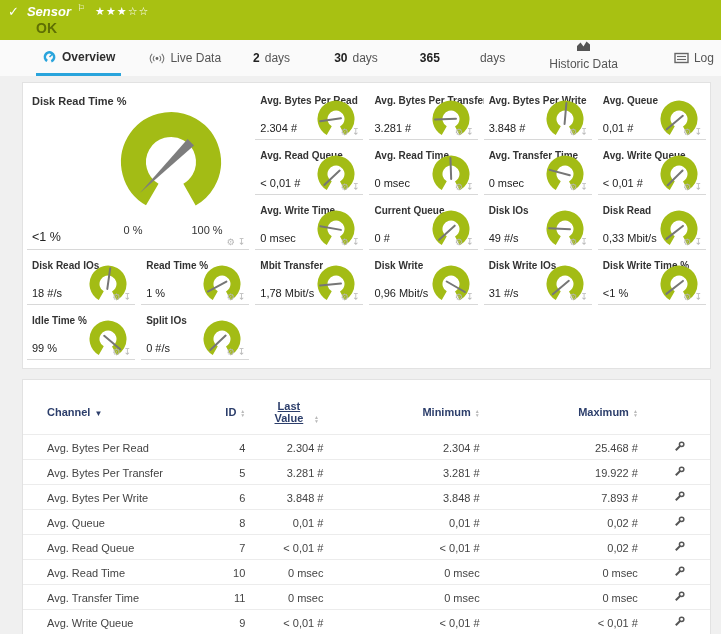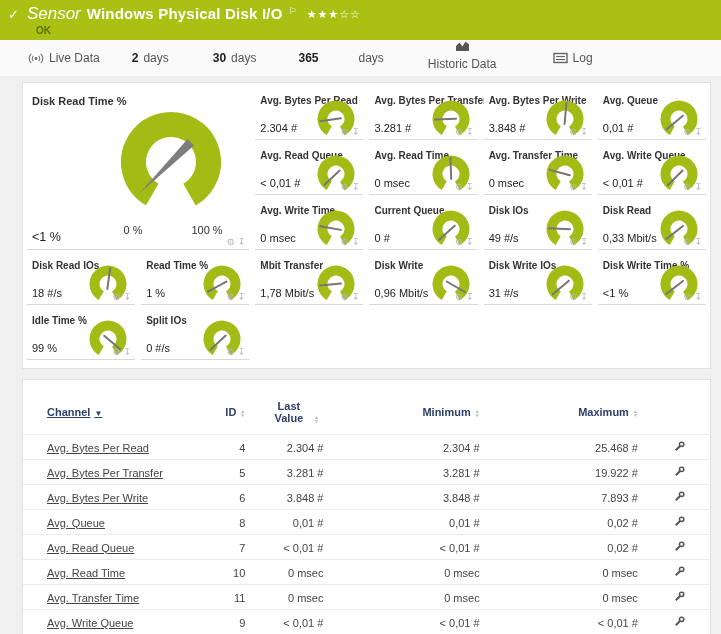--- a/index.html
+++ b/index.html
@@ -8,25 +8,25 @@
     font-family: "Liberation Sans", "DejaVu Sans", sans-serif;
     background:#f0f0f0; color:#333;
   }
   
   .sensor-header {
     height:40px; background:#a8c112; color:#fff;
     padding:4px 10px 0 8px; position:relative;
   }
   .hdr-row { display:flex; align-items:baseline; gap:6px; }
   .check { font-size:13px; font-weight:bold; margin-right:2px; }
-  .kind { font-style:italic; font-size:17px; font-weight:400; }
+  .kind { font-style:italic; font-size:13px; font-weight:700; }
   .sensor-title { font-size:15px; font-weight:bold; letter-spacing:.2px; }
   .flag { font-size:9px; vertical-align:super; position:relative; top:-5px; }
   .stars { font-size:11px; letter-spacing:1px; margin-left:4px; position:relative; top:-1px; }
-  .status-ok { font-size:10px; font-weight:bold; color:#5f6f04; margin:1px 0 0 28px; }
+  .status-ok { font-size:14px; font-weight:bold; color:#5f6f04; margin:1px 0 0 28px; }
   
   .tabs { height:36px; background:#fafafa; display:flex; align-items:stretch; font-size:12px; color:#555; }
   .tab { display:flex; align-items:center; gap:5px; padding:0 6px; cursor:pointer; position:relative; white-space:nowrap; }
   .tab.active { border-bottom:3px solid #29a4dc; color:#2d2d2d; font-weight:bold; }
   .tab-num { font-weight:bold; color:#222; }
   .ticon { display:inline-block; }
   .t-overview { margin-left:36px; }
   .t-live { margin-left:22px; }
   .t-2d { margin-left:20px; }
   .t-30d { margin-left:32px; }
@@ -54,48 +54,54 @@
   .needle-big { fill:#7d7d7d; }
   .g-scale { position:absolute; top:133px; width:36px; text-align:center; font-size:11px; color:#333; }
   .scale-min { left:88px; }
   .scale-max { left:162px; }
   .big-value { font-size:12.5px; }
   .cell.big .g-title { font-size:11px; }
   
   .table-panel { margin:10px 10px 0 22px; background:#fff; border:1px solid #e2e2e2; padding-top:8px; }
   table { width:100%; border-collapse:collapse; font-size:11px; color:#444; table-layout:fixed; }
   th { color:#2c3e6b; font-weight:bold; font-size:11px; padding:12px 0 10px; vertical-align:middle; }
-  .col-channel { width:180px; text-align:left; padding-left:24px;text-decoration:underline; }
+  .col-channel { width:180px; text-align:left; padding-left:24px; }
   .col-id { width:50px; text-align:right; padding-right:8px; }
   .col-last { width:80px; text-align:right; padding-right:10px; }
   th.col-last { text-align:center; padding-right:0; }
   .col-min { width:158px; text-align:right; padding-right:12px; }
   .col-max { width:158px; text-align:right; padding-right:12px; }
   .col-actions { width:60px; text-align:center; }
   tbody tr { border-top:1px solid #ececec; height:25px; cursor:pointer; }
   td { padding-top:1px; }
   .sort-stack { display:inline-flex; flex-direction:column; vertical-align:middle; margin-left:4px; color:#b9b9b9; font-size:5px; line-height:4px; }
   .sorted-glyph { color:#2c3e6b; font-size:8px; margin-left:4px; }
   .wrench { display:inline-block; cursor:pointer; }
 </style>
 </head>
 <body>
 
 <header class="sensor-header">
   <div class="hdr-row">
     <span class="check">✓</span>
     <span class="kind">Sensor</span>
-    <span class="sensor-title">Windows Physical Disk I/O</span>
     <span class="flag">⚐</span>
     <span class="stars">★★★☆☆</span>
   </div>
   <div class="status-ok">OK</div>
 </header>
 
 <nav class="tabs">
+  <div class="tab active t-overview">
+    <svg class="ticon" width="15" height="14" viewBox="0 0 15 14">
+      <circle cx="7.5" cy="7" r="4.6" fill="none" stroke="#29a4dc" stroke-width="2.6" stroke-dasharray="24.1 4.8" transform="rotate(120 7.5 7)"></circle>
+      <line x1="7.5" y1="7" x2="11" y2="3.5" stroke="#29a4dc" stroke-width="1.6"></line>
+    </svg>
+    <span>Overview</span>
+  </div>
   <div class="tab t-live">
     <svg class="ticon" width="16" height="13" viewBox="0 0 16 13">
       <circle cx="8" cy="6.5" r="1.4" fill="#666"></circle>
       <path d="M5.4 3.8 A3.8 3.8 0 0 0 5.4 9.2" fill="none" stroke="#777" stroke-width="1.1"></path>
       <path d="M10.6 3.8 A3.8 3.8 0 0 1 10.6 9.2" fill="none" stroke="#777" stroke-width="1.1"></path>
       <path d="M3.2 1.8 A6.5 6.5 0 0 0 3.2 11.2" fill="none" stroke="#777" stroke-width="1.1"></path>
       <path d="M12.8 1.8 A6.5 6.5 0 0 1 12.8 11.2" fill="none" stroke="#777" stroke-width="1.1"></path>
     </svg>
     <span>Live Data</span>
   </div>
@@ -498,21 +504,21 @@
         <th class="col-channel">
           <span>Channel</span><span class="sorted-glyph">▼</span>
         </th>
         <th class="col-id">
           <span>ID</span><span class="sort-stack">
               <span>▲</span>
               <span>▼</span>
             </span>
         </th>
         <th class="col-last">
-          <span style="display:inline-block;width:42px;">Last Value</span><span class="sort-stack">
+          <span style="display:inline-block;width:42px;text-decoration:underline;">Last Value</span><span class="sort-stack">
               <span>▲</span>
               <span>▼</span>
             </span>
         </th>
         <th class="col-min">
           <span>Minimum</span><span class="sort-stack">
               <span>▲</span>
               <span>▼</span>
             </span>
         </th>

